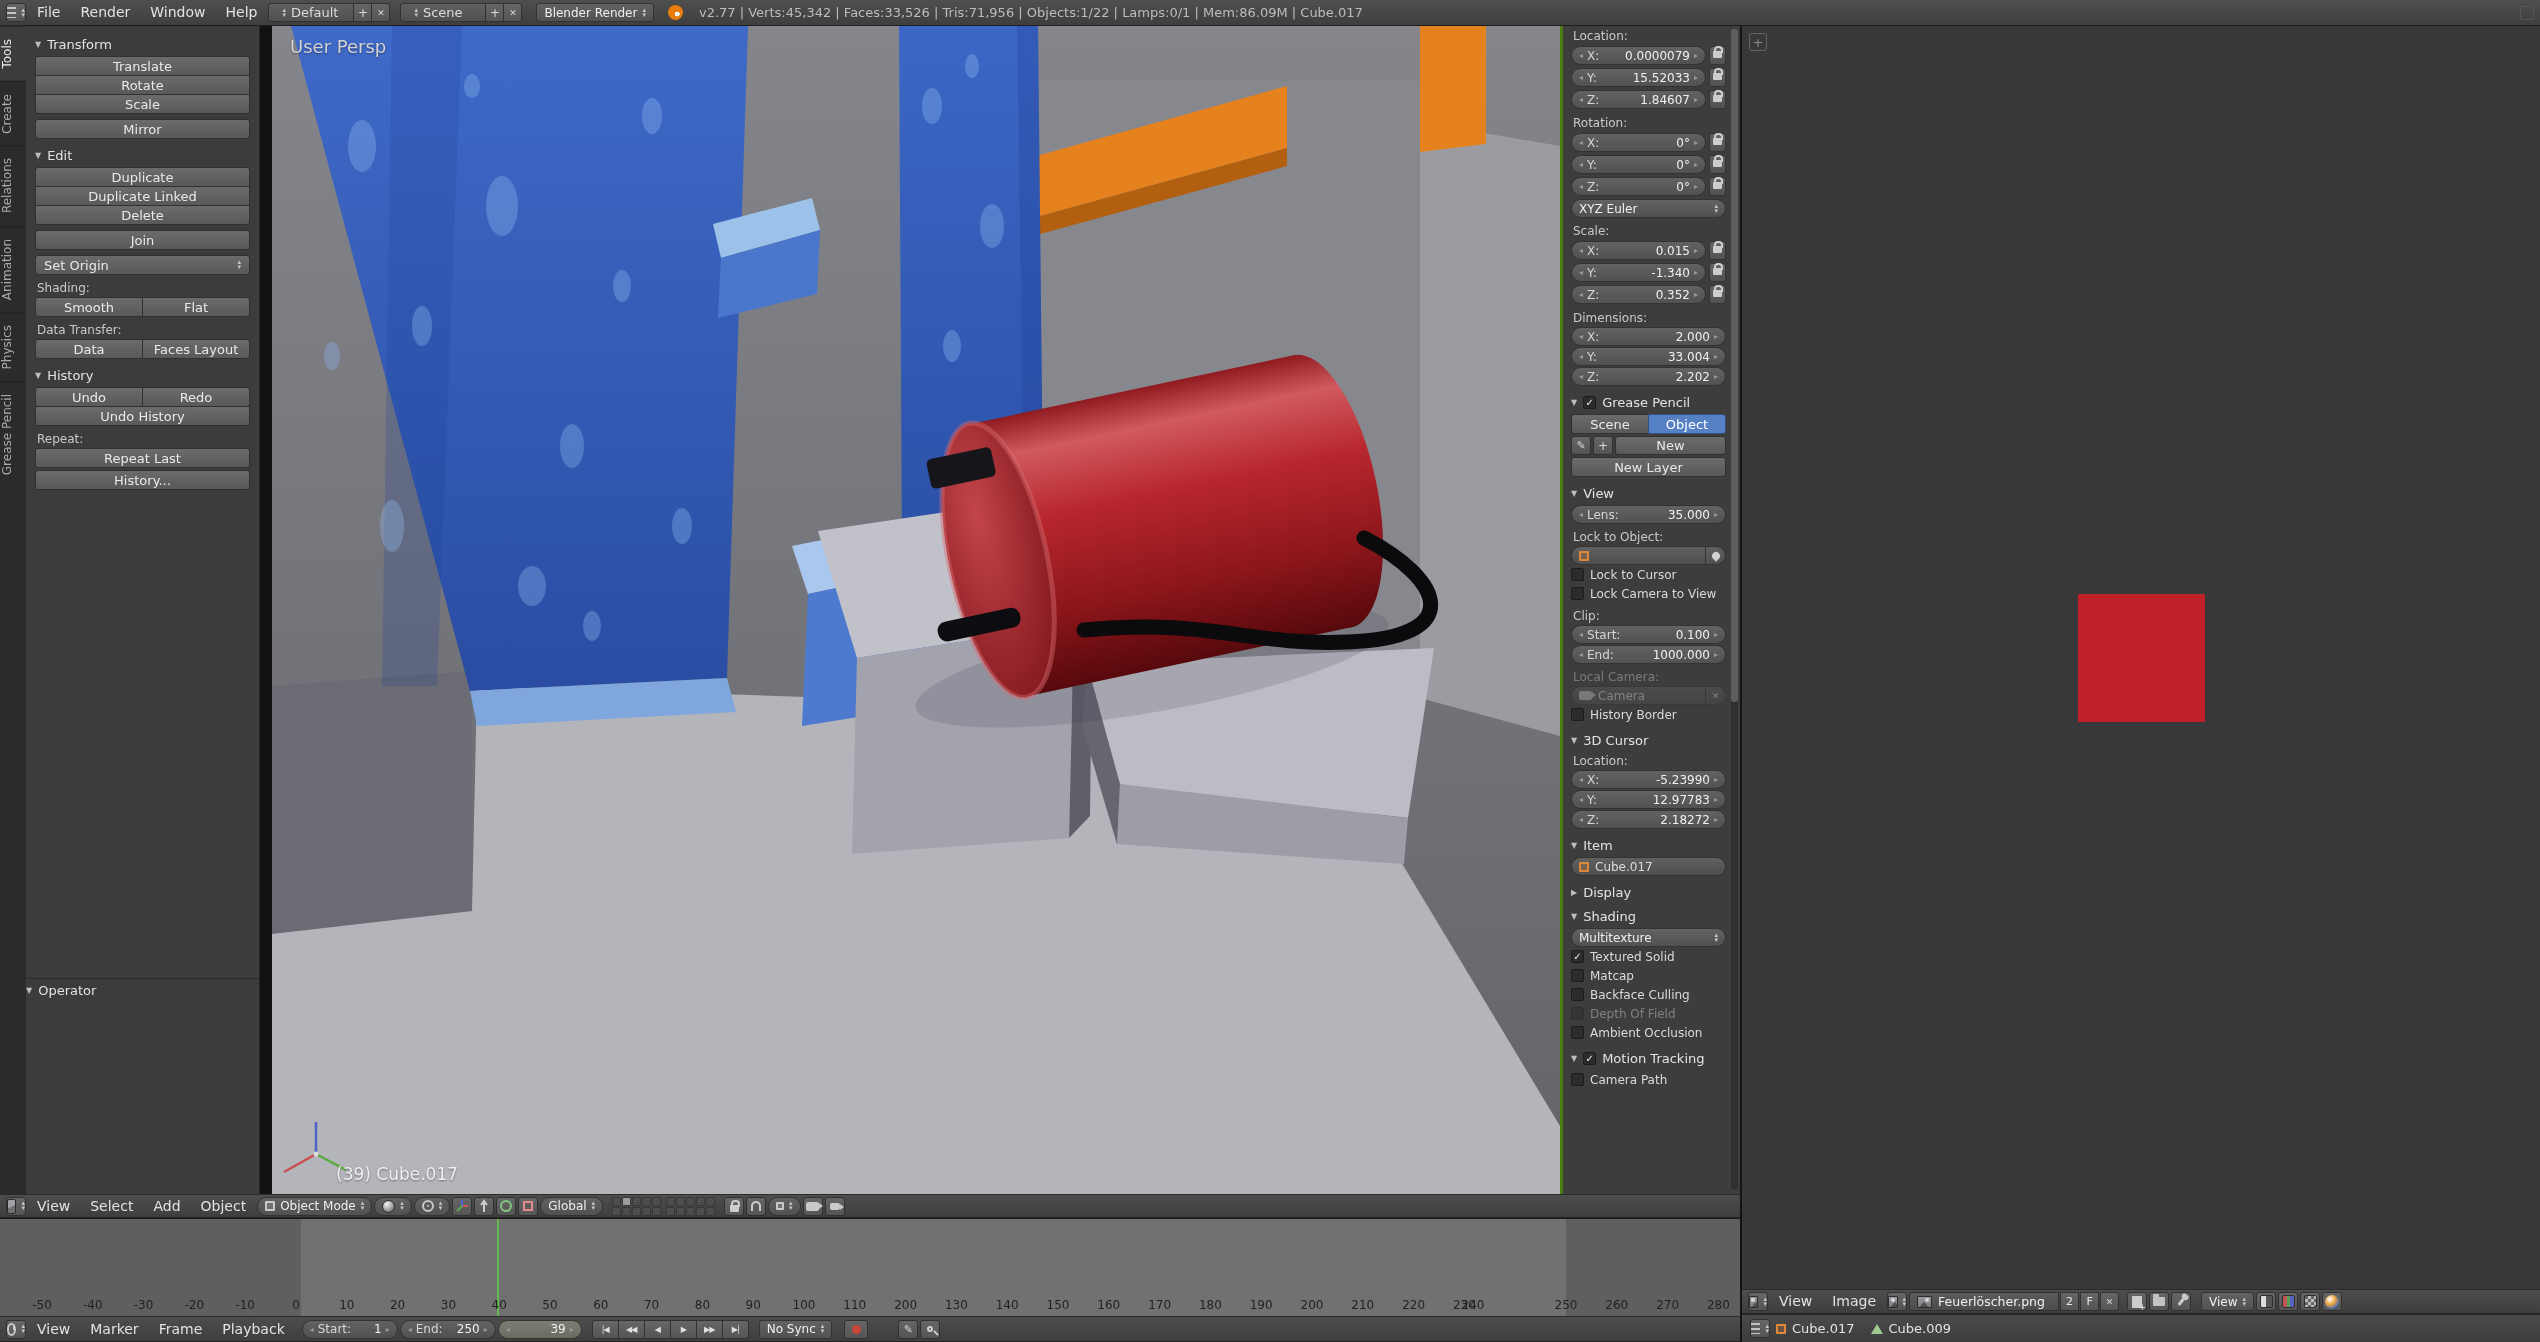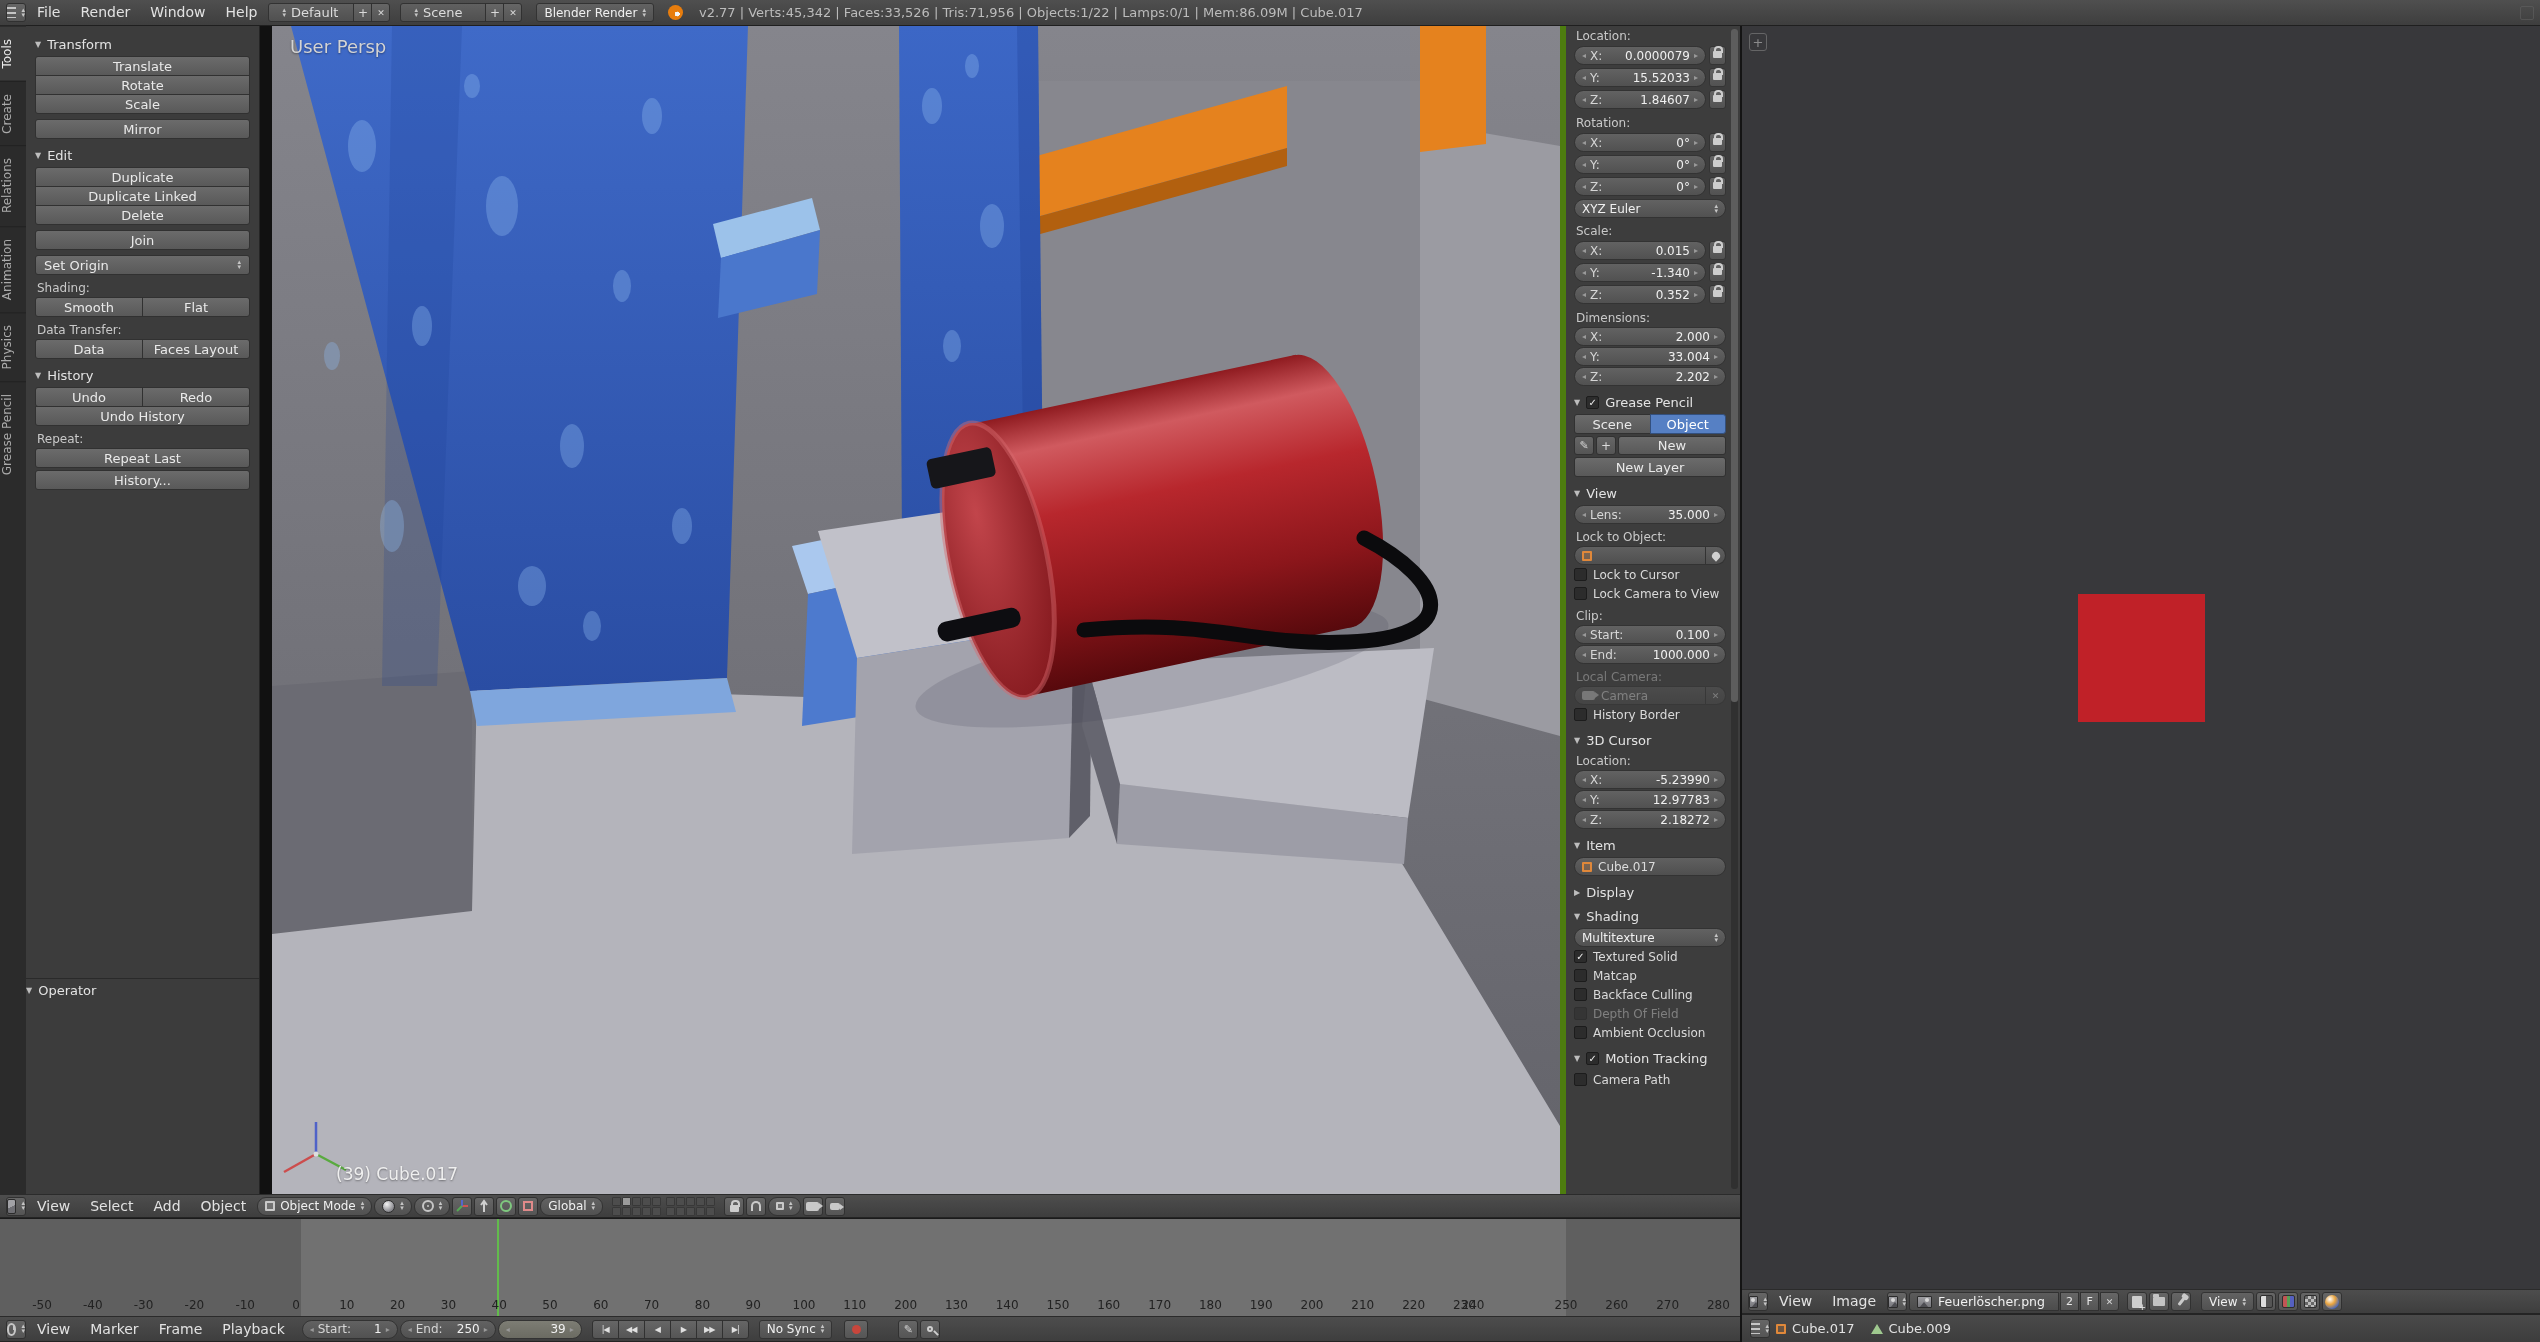--- a/index.html
+++ b/index.html
@@ -111,21 +111,21 @@
   #shelf .gap{height:5px;}
   #operator{position:absolute;left:0;right:0;top:952px;border-top:1px solid #2a2a2a;padding:4px 0;}
 
   
   #vp{left:272px;top:26px;width:1288px;height:1168px;background:#77777d;overflow:hidden;}
   #vp svg{display:block;width:100%;height:100%;}
   .vp-label{position:absolute;left:18px;top:10px;font-size:18px;color:#d4d4d4;text-shadow:0 1px 2px rgba(0,0,0,.4);}
   .vp-obj{position:absolute;left:64px;bottom:10px;font-size:17px;color:#efefef;text-shadow:0 1px 2px rgba(0,0,0,.4);}
 
   
-  #np{left:1560px;top:26px;width:180px;height:1168px;background:#3d3d3d;border-left:6px solid #4d7c0f;
+  #np{left:1560px;top:26px;width:180px;height:1168px;background:#3d3d3d;border-left:3px solid #4d7c0f;
     padding:3px 14px 0 8px;font-size:12px;overflow:hidden;}
   #np .axr{display:flex;gap:3px;align-items:center;margin:1px 0;}
   #np .axr .nf{flex:1;}
   #np .nf{margin:1px 0;}
   .lockb{width:17px;height:19px;flex:none;display:flex;align-items:flex-start;justify-content:center;
     background:linear-gradient(#636363,#525252);border:1px solid #343434;border-radius:3px;}
   .npscroll{position:absolute;right:2px;top:3px;width:7px;height:1160px;background:#303030;border-radius:3px;}
   .npthumb{position:absolute;left:0;right:0;top:0;height:58%;background:#5d5d5d;border-radius:3px;}
   .gp-newrow{display:flex;gap:2px;align-items:center;margin:2px 0;}
   .gp-newrow .btn{height:19px;}

